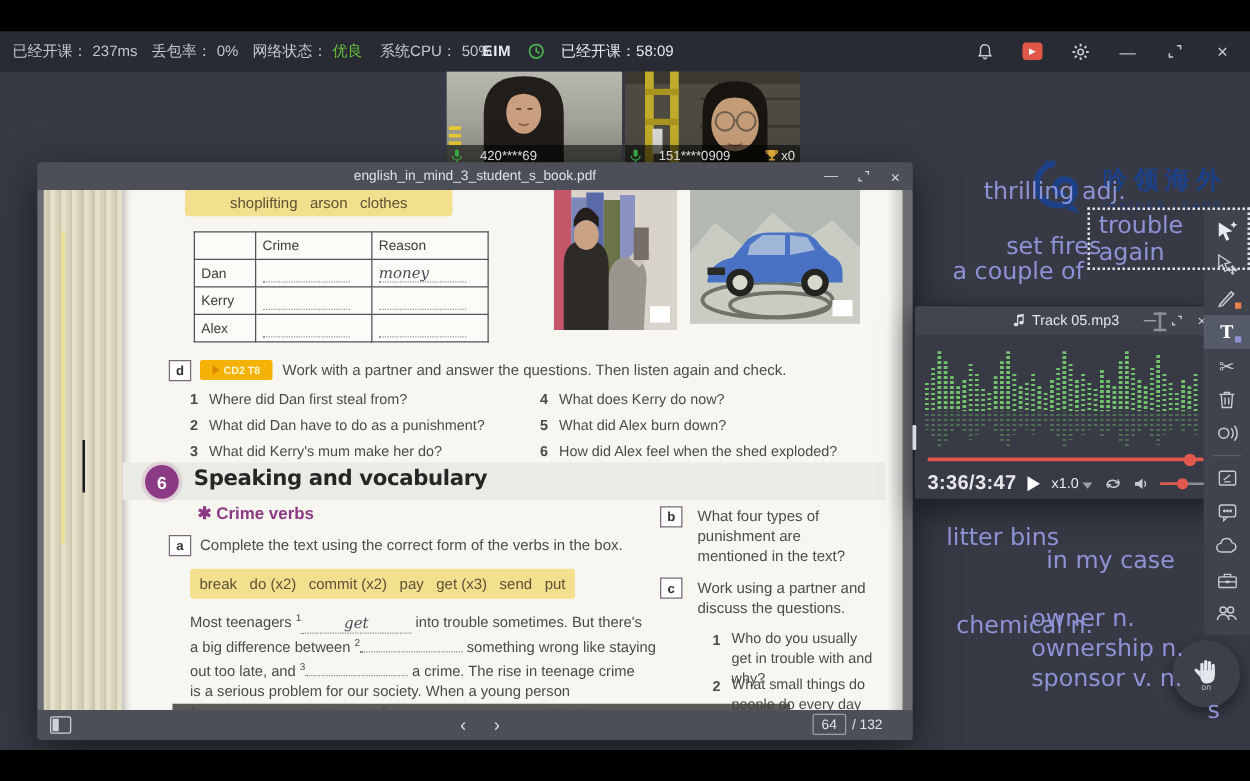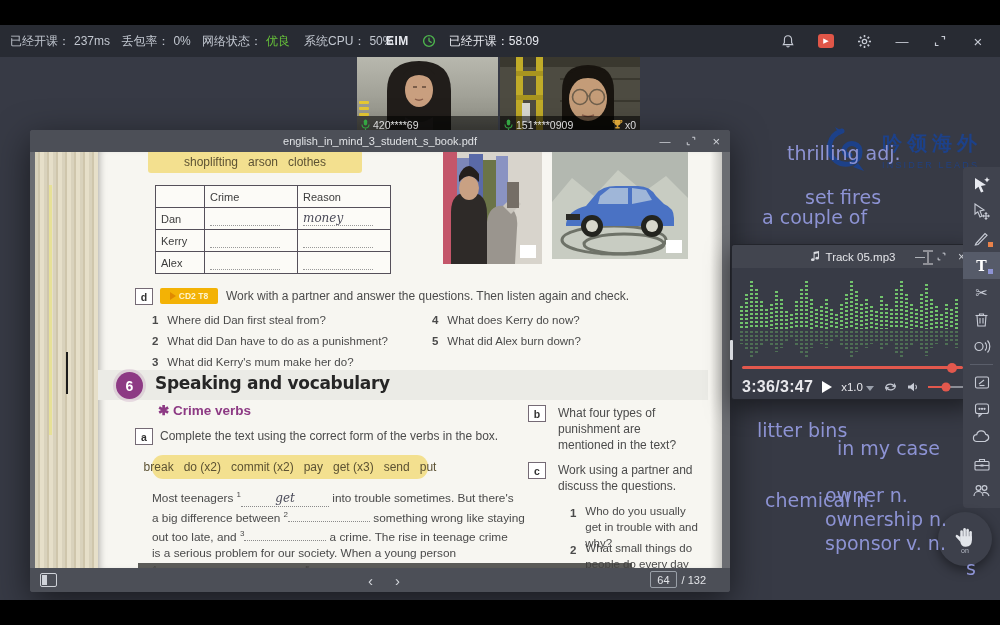--- a/index.html
+++ b/index.html
@@ -13,21 +13,21 @@
   .brand{font-weight:bold;letter-spacing:.5px;}
   .win-controls{position:absolute;right:14px;top:0;height:32px;display:flex;align-items:center;gap:22px;}
   .wc{width:16px;height:16px;display:flex;align-items:center;justify-content:center;color:#c7cbd5;font-size:13px;cursor:default;}
   .rec{width:17px;height:14px;background:#e05648;border-radius:3px;display:flex;align-items:center;justify-content:center;color:#fff;font-size:7px;}
   
   .main{position:absolute;top:57px;left:0;width:1000px;height:543px;background:#373a45;}
   
   .video{position:absolute;top:0;height:76px;overflow:hidden;background:#222;}
   .v1{left:357px;width:141px;}
   .v2{left:500px;width:140px;}
-  .namebar{position:absolute;left:0;right:0;bottom:0;height:17px;background:rgba(0,0,0,.55);display:flex;align-items:center;gap:3px;padding:0 4px;color:#f2f2f2;font-size:10.5px;}
+  .namebar{position:absolute;left:0;right:0;bottom:0;height:17px;background:rgba(0,0,0,.55);display:flex;align-items:center;gap:14px;padding:0 4px;color:#f2f2f2;font-size:10.5px;}
   .trophy-wrap{margin-left:auto;display:flex;align-items:center;gap:2px;}
   .level-bars{position:absolute;left:2px;top:44px;display:flex;flex-direction:column;gap:3px;}
   .level-bars i{width:10px;height:3px;background:#e6c832;border-radius:1px;}
   
   .logo{position:absolute;left:820px;top:58px;width:180px;height:70px;display:flex;align-items:center;gap:8px;color:var(--brand-blue,#1d4189);}
   .logo-texts{display:flex;flex-direction:column;gap:3px;}
   .logo-cn{font-size:20px;font-weight:bold;letter-spacing:5px;white-space:nowrap;}
   .logo-en{font-size:9px;letter-spacing:2.2px;opacity:.85;white-space:nowrap;}
   
   .pdf{position:absolute;left:30px;top:73px;width:700px;height:462px;background:#54565e;border-radius:3px;box-shadow:0 10px 35px rgba(0,0,0,.55);}
@@ -360,29 +360,30 @@
               <span class="tri"></span>
               <span>CD2 T8</span>
             </div>
           <div class="booktext abs" style="left:128px;top:137px;width:470px;">Work with a partner and answer the questions. Then listen again and check.</div>
 
           <div class="abs" style="left:54px;top:158px;"><span class="qnum">1</span>&nbsp;&nbsp;<span class="qtext">Where did Dan first steal from?</span></div>
           <div class="abs" style="left:54px;top:179px;"><span class="qnum">2</span>&nbsp;&nbsp;<span class="qtext">What did Dan have to do as a punishment?</span></div>
           <div class="abs" style="left:54px;top:200px;"><span class="qnum">3</span>&nbsp;&nbsp;<span class="qtext">What did Kerry's mum make her do?</span></div>
           <div class="abs" style="left:334px;top:158px;"><span class="qnum">4</span>&nbsp;&nbsp;<span class="qtext">What does Kerry do now?</span></div>
           <div class="abs" style="left:334px;top:179px;"><span class="qnum">5</span>&nbsp;&nbsp;<span class="qtext">What did Alex burn down?</span></div>
+          <div class="abs" style="left:334px;top:200px;"><span class="qnum">6</span>&nbsp;&nbsp;<span class="qtext">How did Alex feel when the shed exploded?</span></div>
 
           <div class="grayband"></div>
           <div class="circ6">6</div>
           <div class="h6">Speaking and vocabulary</div>
           <div class="sub6"><span>✱</span> <span>Crime verbs</span></div>
 
           <div class="pbox" style="left:37px;top:276px;">a</div>
           <div class="booktext abs" style="left:62px;top:277px;width:420px;">Complete the text using the correct form of the verbs in the box.</div>
-          <div class="ybox pre" style="position:absolute;left:54px;top:303px;width:276px;height:24px;border-radius:11px;">break   do (x2)   commit (x2)   pay   get (x3)   send   put</div>
+          <div class="ybox pre" style="position:absolute;left:54px;top:303px;width:308px;height:24px;">break   do (x2)   commit (x2)   pay   get (x3)   send   put</div>
 
           <div class="cloze">
             <div class="cl-line"><span>Most teenagers </span><sup>1</sup><span class="blank ansb">get</span><span> into trouble sometimes. But there's</span></div>
             <div class="cl-line"><span>a big difference between </span><sup>2</sup><span class="blank empty"></span><span> something wrong like staying</span></div>
             <div class="cl-line"><span>out too late, and </span><sup>3</sup><span class="blank empty"></span><span> a crime. The rise in teenage crime</span></div>
             <div class="cl-line"><span>is a serious problem for our society. When a young person</span></div>
             <div class="cl-line"><sup>4</sup><span class="blank empty"></span><span> the law and </span><sup>5</sup><span class="blank empty"></span><span> away with it, they are</span></div>
           </div>
 
           <div class="pbox" style="left:430px;top:253px;">b</div>
@@ -406,20 +407,21 @@
           <span>›</span>
         </div>
         <div class="pageind">
           <span class="pgbox">64</span>
           <span>/ 132</span>
         </div>
       </div>
     </div>
 
     <div class="anno" style="left:787px;top:85px;">thrilling adj.</div>
+    <div class="anno anno-sel" style="left:870px;top:109px;">trouble again</div>
     <div class="anno" style="left:805px;top:129px;text-align:center;">set fires</div>
     <div class="anno" style="left:762px;top:149px;">a couple of</div>
     <div class="anno" style="left:757px;top:362px;">litter bins</div>
     <div class="anno" style="left:837px;top:380px;">in my case</div>
     <div class="anno" style="left:765px;top:403px;margin-top:29px;">chemical n.</div>
     <div class="anno" style="left:825px;top:427px;">owner n.</div>
     <div class="anno" style="left:825px;top:451px;">ownership n.</div>
     <div class="anno" style="left:825px;top:475px;">sponsor v. n.</div>
     <div class="anno" style="left:966px;top:500px;">s</div>
     <div class="ibeam"></div>

